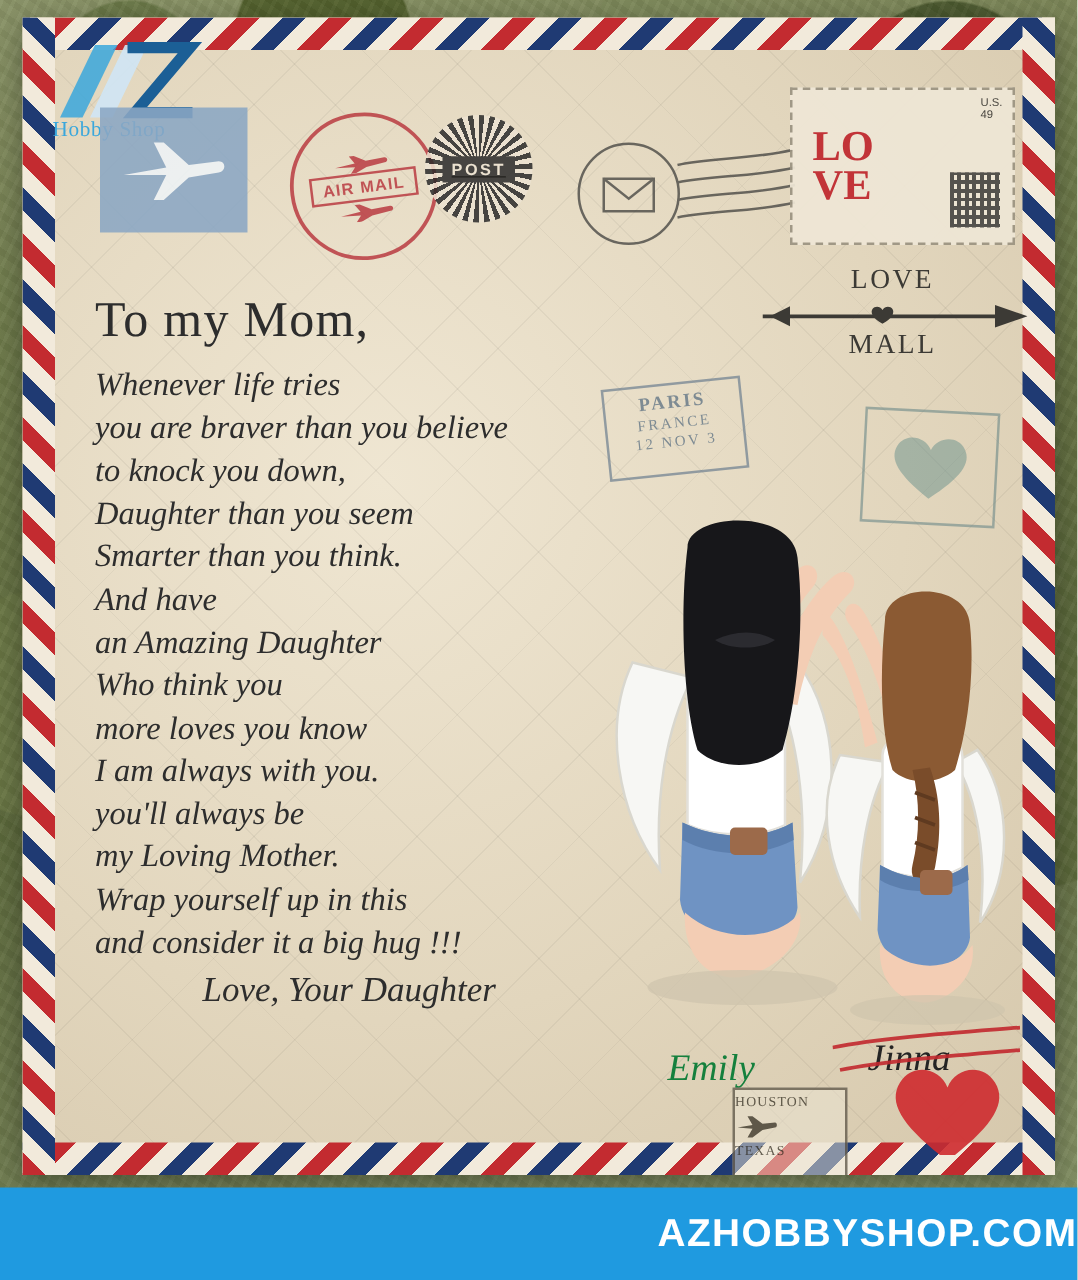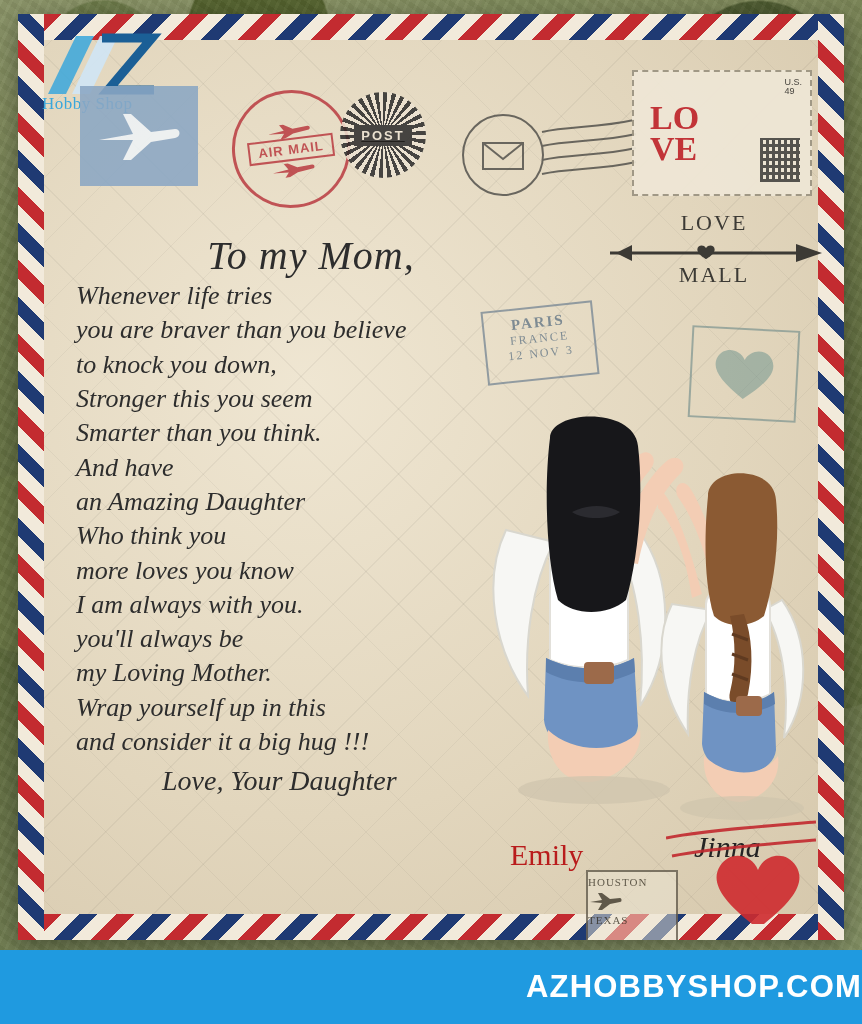--- a/index.html
+++ b/index.html
@@ -302,22 +302,21 @@
     position: absolute;
     left: 58px;
     top: 218px;
     width: 470px;
     color: #2d2d2d;
     font-family: "Liberation Serif", serif;
   }
   .letter-title {
     font-size: 40px;
     letter-spacing: 1px;
-    font-style: italic;
-    text-align: center;
+    margin-bottom: 12px;
   }
   .letter-line {
     font-size: 26px;
     line-height: 1.32;
     font-style: italic;
     white-space: nowrap;
   }
   .letter-sign {
     font-size: 28px;
     font-style: italic;
@@ -335,25 +334,26 @@
   }
   .figure-daughter {
     position: absolute;
     left: 640px;
     top: 430px;
     width: 190px;
     height: 390px;
   }
   .name-emily {
     position: absolute;
-    left: 492px;
+    left: 516px;
     top: 824px;
     font-family: "Liberation Serif", serif;
+    font-style: italic;
     font-size: 30px;
-    color: #b91c1c;
+    color: #15803d;
   }
   .name-jinna {
     position: absolute;
     left: 676px;
     top: 816px;
     font-family: "Liberation Serif", serif;
     font-style: italic;
     font-size: 30px;
     color: #242424;
   }
@@ -470,21 +470,21 @@
       <svg width="70" height="58" viewBox="0 0 70 58">
         <path d="M35 54 C10 36 2 24 8 13 C14 2 30 4 35 15 C40 4 56 2 62 13 C68 24 60 36 35 54 Z" fill="#5f8b88" opacity="0.75"></path>
       </svg>
     </div>
 
     <div class="letter">
       <div class="letter-title">To my Mom,</div>
       <div class="letter-line">Whenever life tries</div>
       <div class="letter-line">you are braver than you believe</div>
       <div class="letter-line">to knock you down,</div>
-      <div class="letter-line">Stronger this you seem</div>
+      <div class="letter-line">Daughter than you seem</div>
       <div class="letter-line">Smarter than you think.</div>
       <div class="letter-line">And have</div>
       <div class="letter-line">an Amazing Daughter</div>
       <div class="letter-line">Who think you</div>
       <div class="letter-line">more loves you know</div>
       <div class="letter-line">I am always with you.</div>
       <div class="letter-line">you'll always be</div>
       <div class="letter-line">my Loving Mother.</div>
       <div class="letter-line">Wrap yourself up in this</div>
       <div class="letter-line">and consider it a big hug !!!</div>

